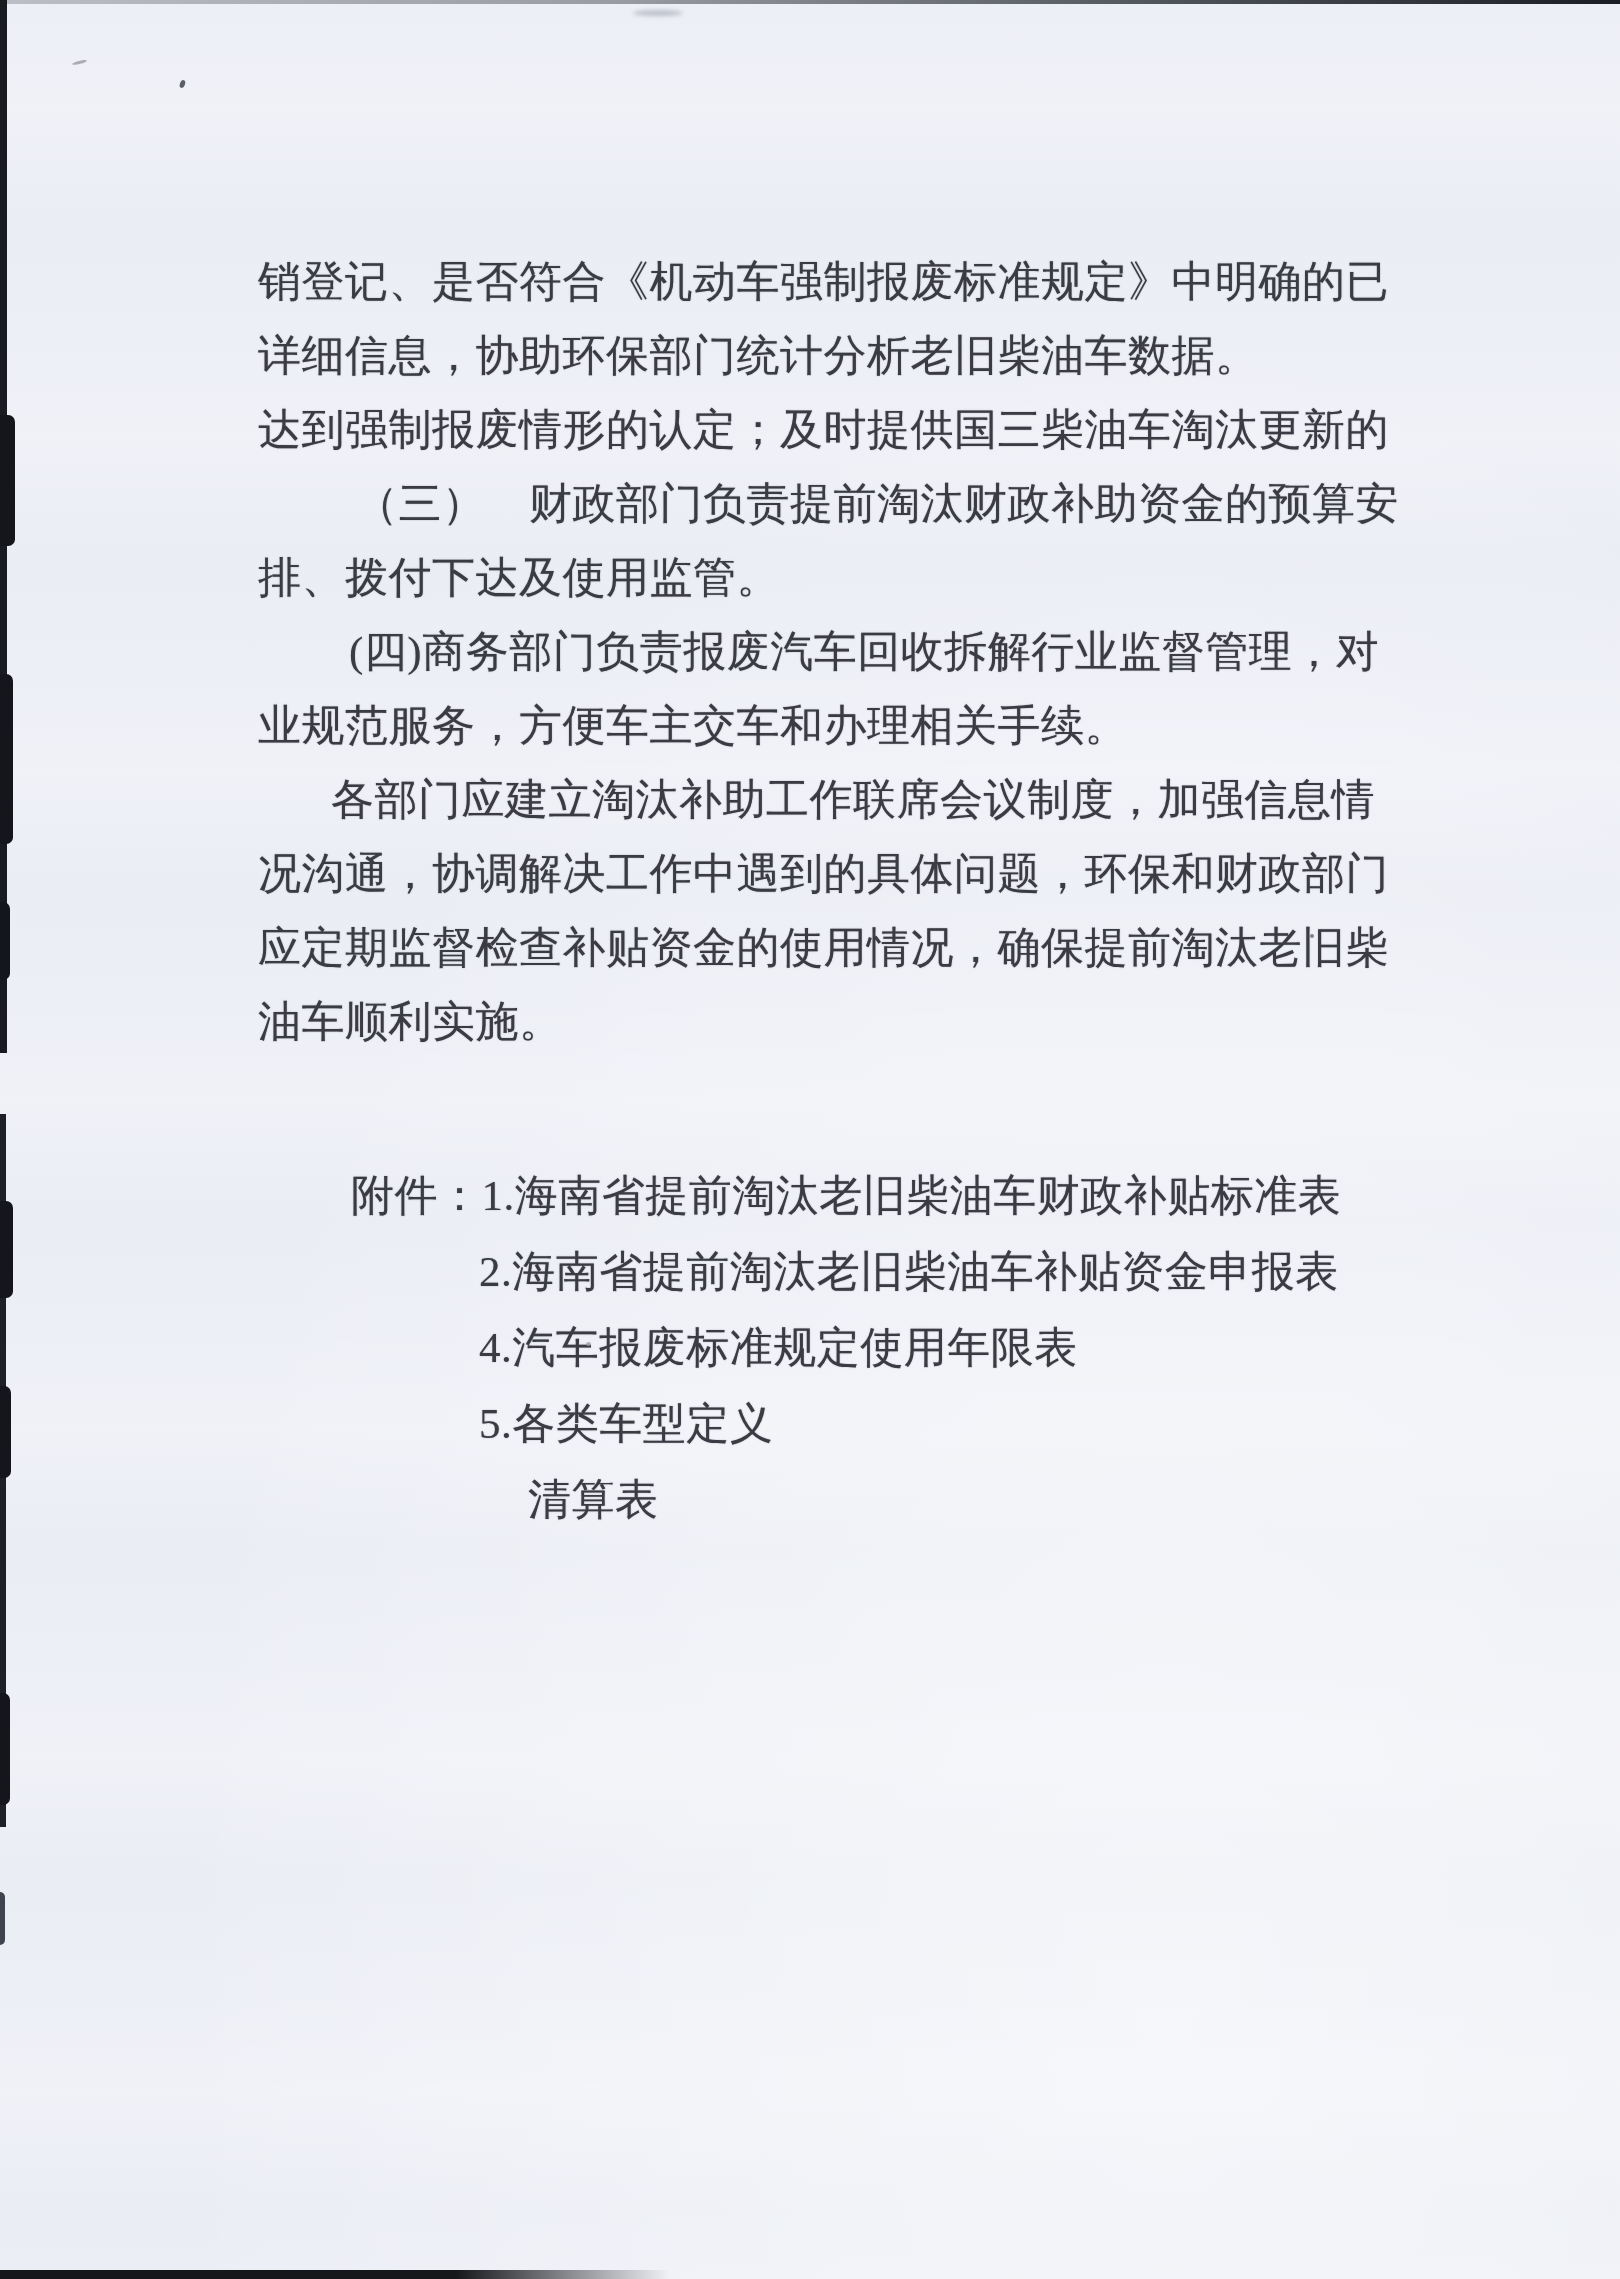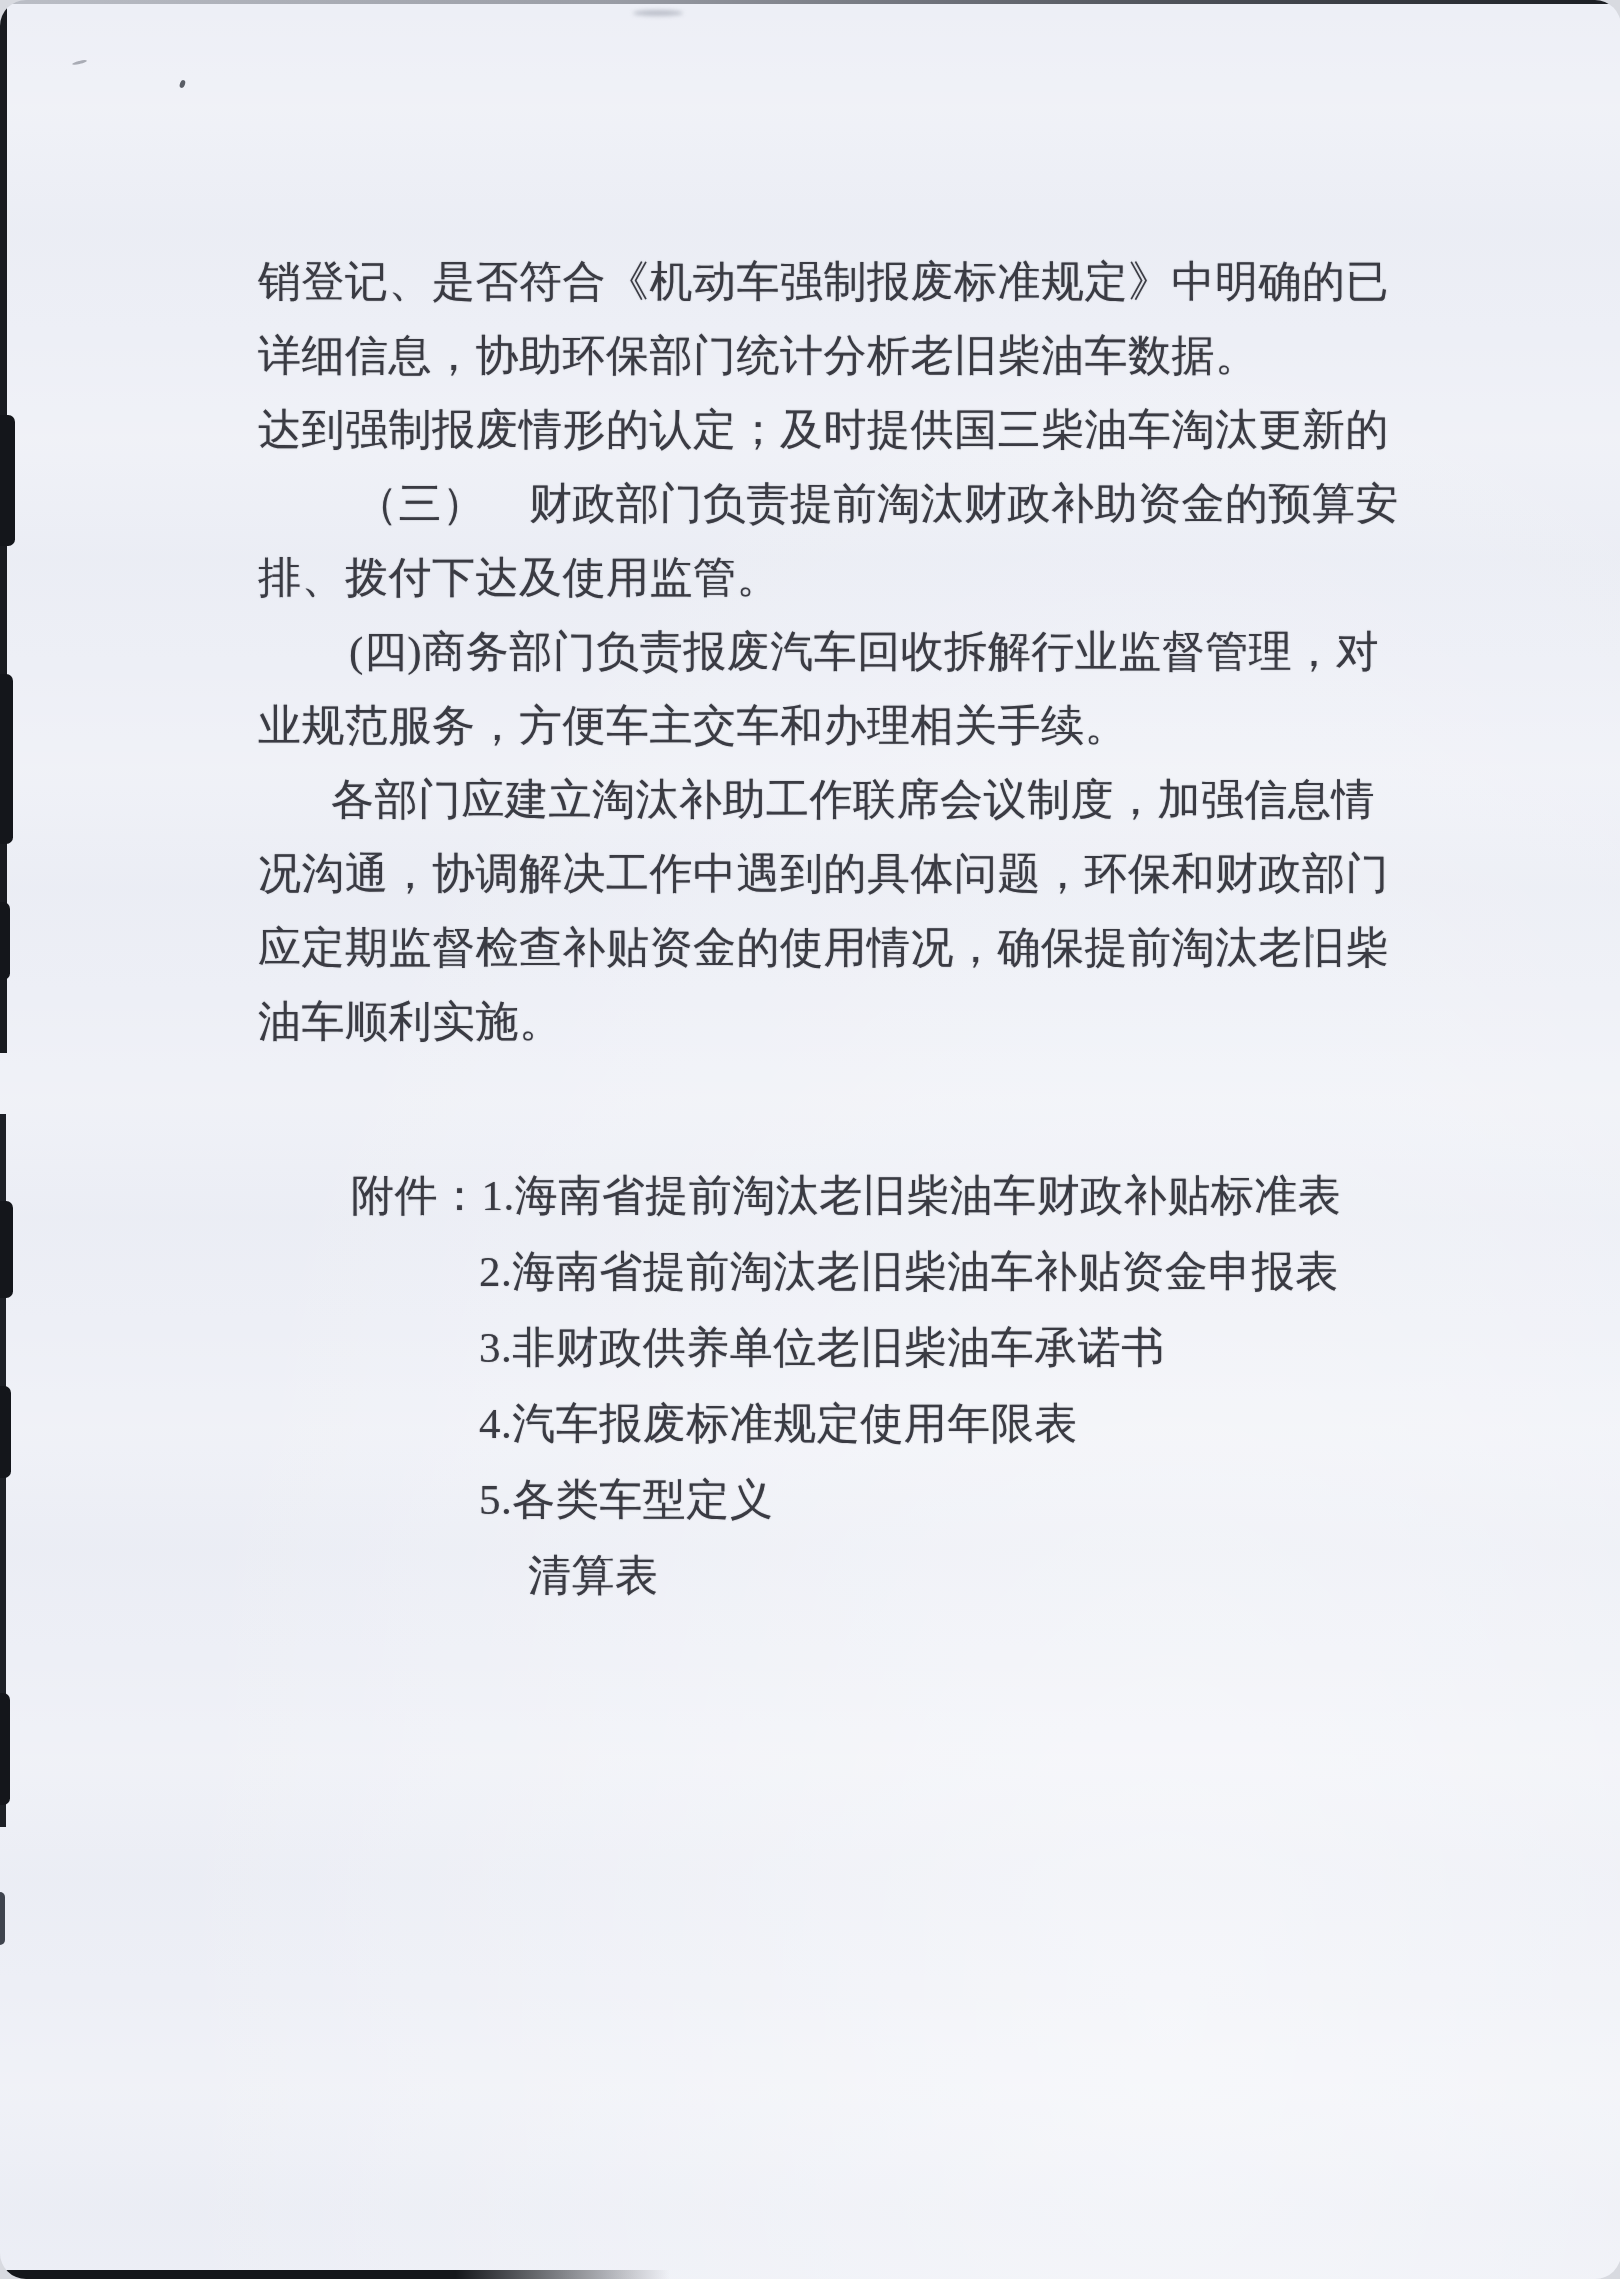--- a/index.html
+++ b/index.html
@@ -6,21 +6,20 @@
   html, body { margin: 0; padding: 0; background: #d8dae0; }
   .page {
     position: relative;
     width: 1621px;
     height: 2279px;
     margin: 0 auto;
     background: var(--paper, #edeff6);
     overflow: hidden;
     font-family: "Liberation Serif", "DejaVu Serif", serif;
     color: var(--ink, #3a3b43);
-    border-radius: 26px;
   }
   
   .scan-bands {
     position: absolute; inset: 0;
     background:
       radial-gradient(ellipse at 72% 88%, rgba(255,255,255,0.45), rgba(255,255,255,0) 62%),
       repeating-linear-gradient(180deg,
         rgba(255,255,255,0.00) 0px,
         rgba(255,255,255,0.16) 107px,
         rgba(222,226,236,0.14) 228px,
@@ -105,21 +104,20 @@
     <div class="line">况沟通，协调解决工作中遇到的具体问题，环保和财政部门</div>
     <div class="line">应定期监督检查补贴资金的使用情况，确保提前淘汰老旧柴</div>
     <div class="line">油车顺利实施。</div>
   </div>
 
   <div class="attachments">
     <div class="line">
       <span class="att-label">附件：</span><span>1.海南省提前淘汰老旧柴油车财政补贴标准表</span>
     </div>
     <div class="line att-indent">2.海南省提前淘汰老旧柴油车补贴资金申报表</div>
-    <div class="line att-indent">3.非财政供养单位老旧柴油车承诺书</div>
     <div class="line att-indent">4.汽车报废标准规定使用年限表</div>
     <div class="line att-indent">5.各类车型定义</div>
     <div class="line att-indent2">清算表</div>
   </div>
 
   <div class="artifact edge-top"></div>
   <div class="artifact edge-left-a"></div>
   <div class="artifact edge-left-b"></div>
   <div class="artifact blob blob-1"></div>
   <div class="artifact blob blob-2"></div>

